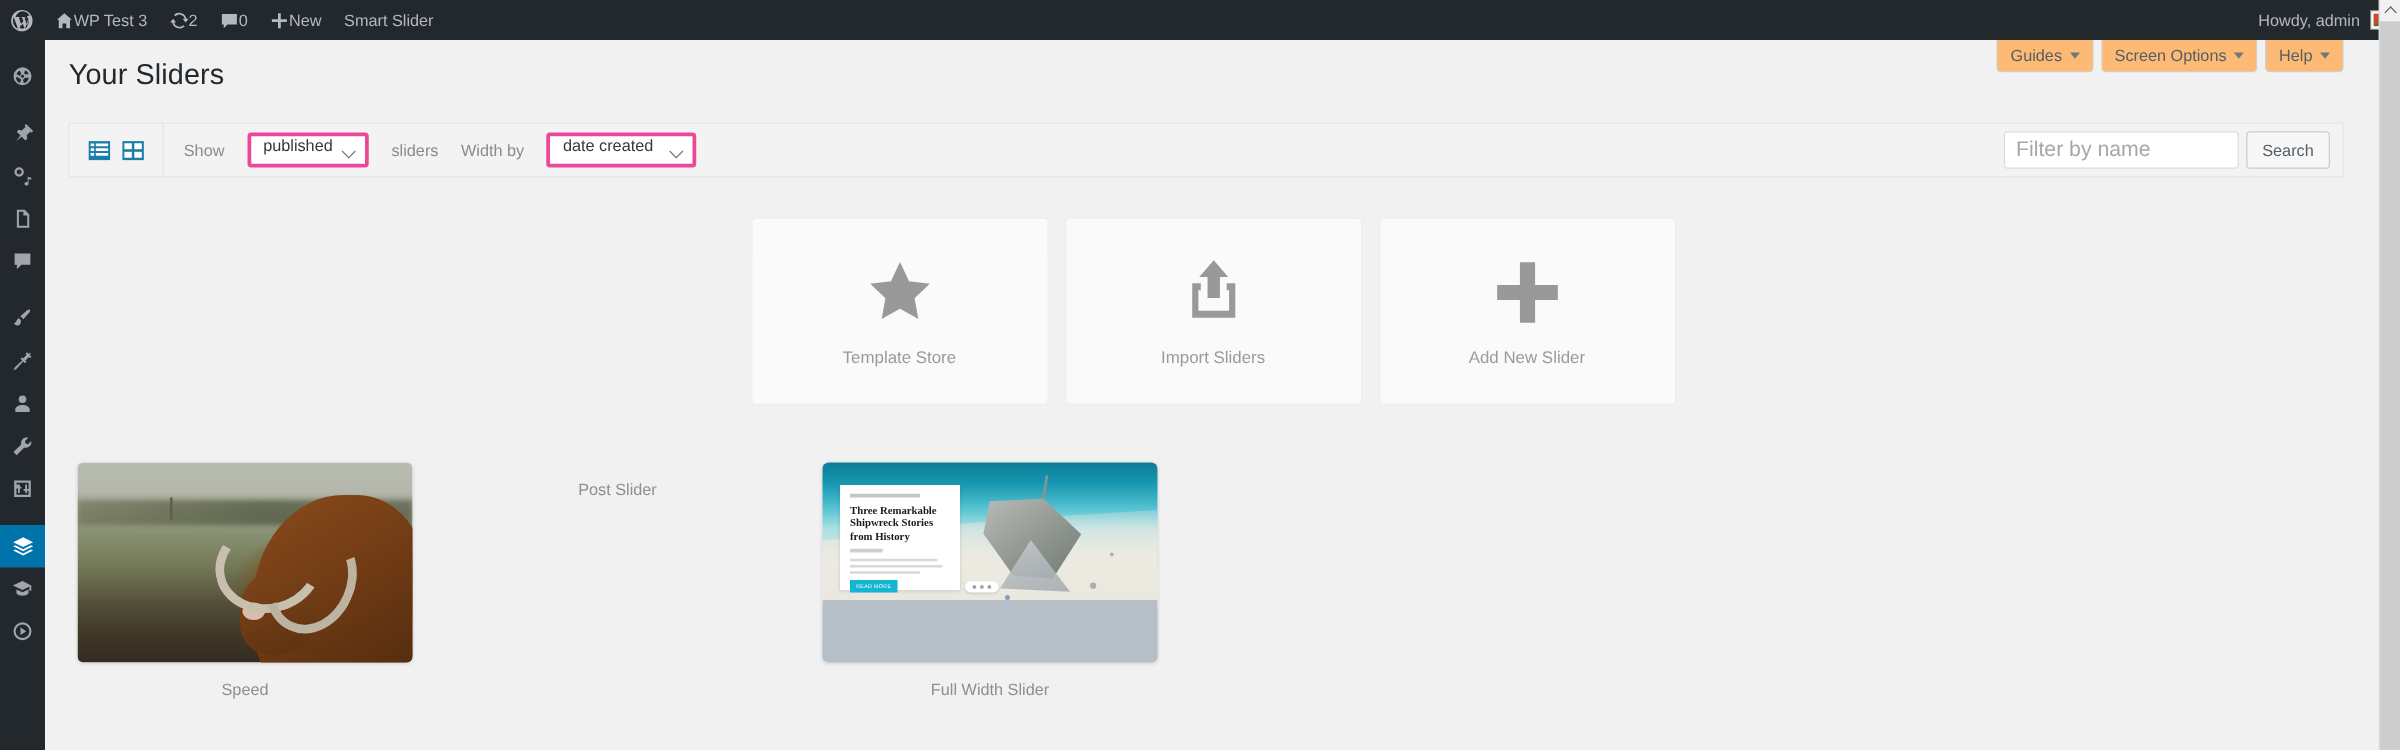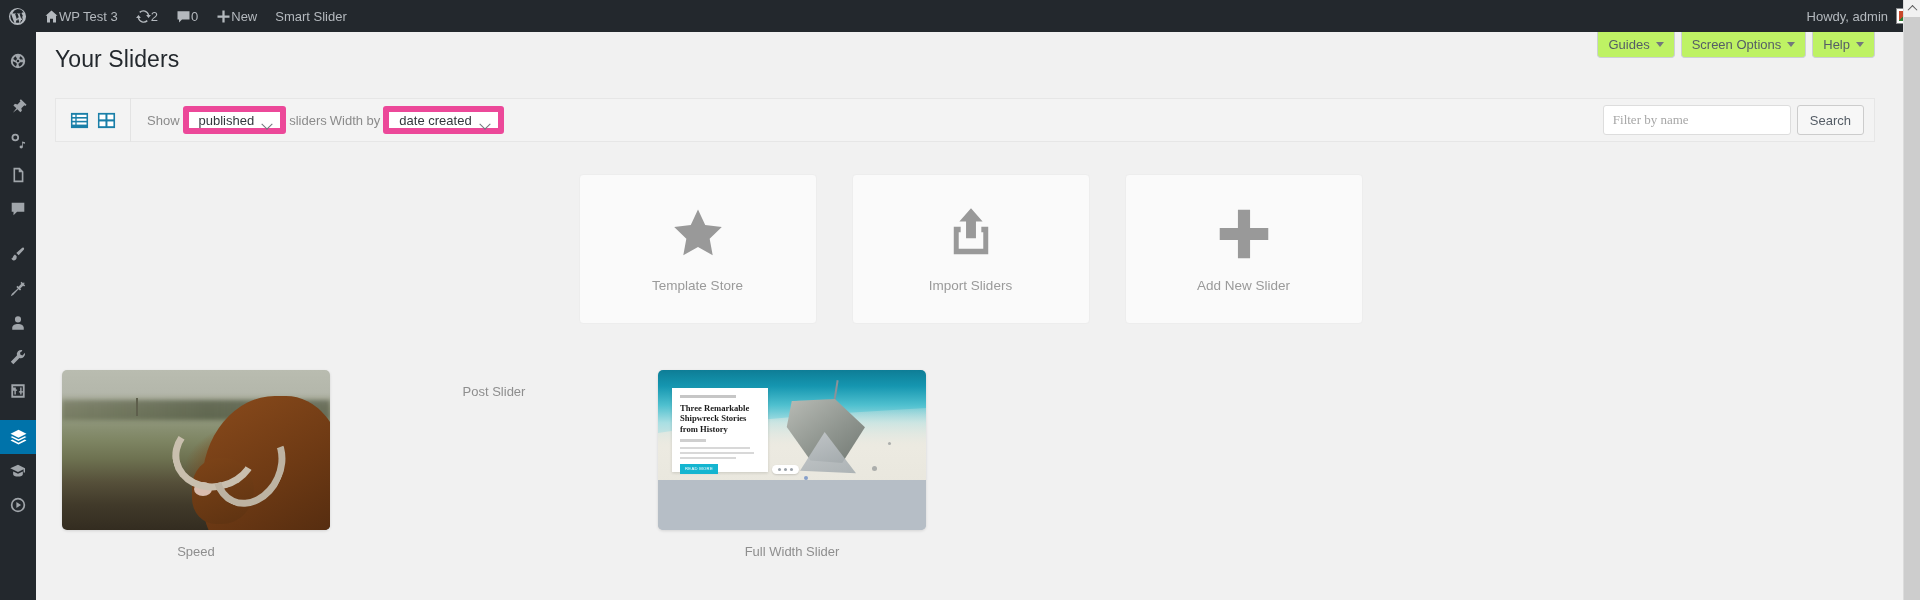--- a/index.html
+++ b/index.html
@@ -83,21 +83,21 @@
   #page-title {
     position: absolute; left: 19px; top: 14px;
     font-size: 23px; font-weight: 400; color: #23282d;
     letter-spacing: .1px;
   }
   #meta-buttons {
     position: absolute; right: 30px; top: 0;
     display: flex; gap: 6px;
   }
   .meta-btn {
-    background: #bef264;
+    background: #fdba74;
     border: 1px solid #ccd0d4;
     border-top: none;
     border-radius: 0 0 4px 4px;
     height: 26px; padding: 0 10px;
     font-size: 13px; color: #555d66;
     display: flex; align-items: center; gap: 6px;
     cursor: pointer;
   }
   .meta-btn .caret {
     width: 0; height: 0;
@@ -116,31 +116,31 @@
     display: flex; align-items: center;
   }
   .views {
     display: flex; align-items: center; gap: 8px;
     padding: 0 14px 0 14px;
     height: 44px;
     border-right: 1px solid #e3e3e3;
   }
   .view-ico { cursor: pointer; line-height: 0; }
   .filter-group {
-    display: flex; align-items: center; gap: 3px;
+    display: flex; align-items: center; gap: 18px;
     padding-left: 16px;
     font-size: 13px; color: #8b8b8b;
   }
   .sel {
     position: relative;
     background: #fff;
-    border: 6px solid #ec4899;
+    border: 3px solid #ec4899;
     border-radius: 3px;
     height: 28px; min-width: 86px;
-    display: flex; align-items: flex-end;
+    display: flex; align-items: flex-start;
     padding: 0 26px 0 10px;
     font-size: 13px; color: #32373c;
     cursor: pointer;
   }
   .sel.wide { min-width: 120px; }
   .sel::after {
     content: ""; position: absolute; right: 9px; top: 11px;
     width: 7px; height: 7px;
     border-right: 1.6px solid #72777c;
     border-bottom: 1.6px solid #72777c;
@@ -148,36 +148,36 @@
   }
   .search-group {
     margin-left: auto;
     display: flex; align-items: center; gap: 6px;
     padding-right: 10px;
   }
   #search-input {
     width: 188px; height: 30px;
     border: 1px solid #ddd; border-radius: 3px;
     background: #fff; padding: 0 9px;
-    font-size: 13px; color: #32373c;
-    font-family: Liberation Serif, serif;
+    font-size: 17px; color: #32373c;
+    font-family: Liberation Sans, sans-serif;
   }
   #search-input::placeholder { color: #a7a7a7; }
   #search-btn {
     height: 30px; padding: 0 12px;
     background: #f7f7f7; border: 1px solid #ccc;
     border-radius: 3px;
     font-size: 13px; color: #555d66;
     cursor: pointer;
     font-family: "Liberation Sans", sans-serif;
   }
 
   
   #action-cards {
-    display: flex; justify-content: center; gap: 35px;
+    display: flex; justify-content: center; gap: 13px;
     margin-top: 32px;
   }
   .action-card {
     width: 238px; height: 150px;
     background: #fafafa;
     border: 1px solid #ededed;
     border-radius: 4px;
     display: flex; flex-direction: column;
     align-items: center; justify-content: center;
     gap: 16px;

